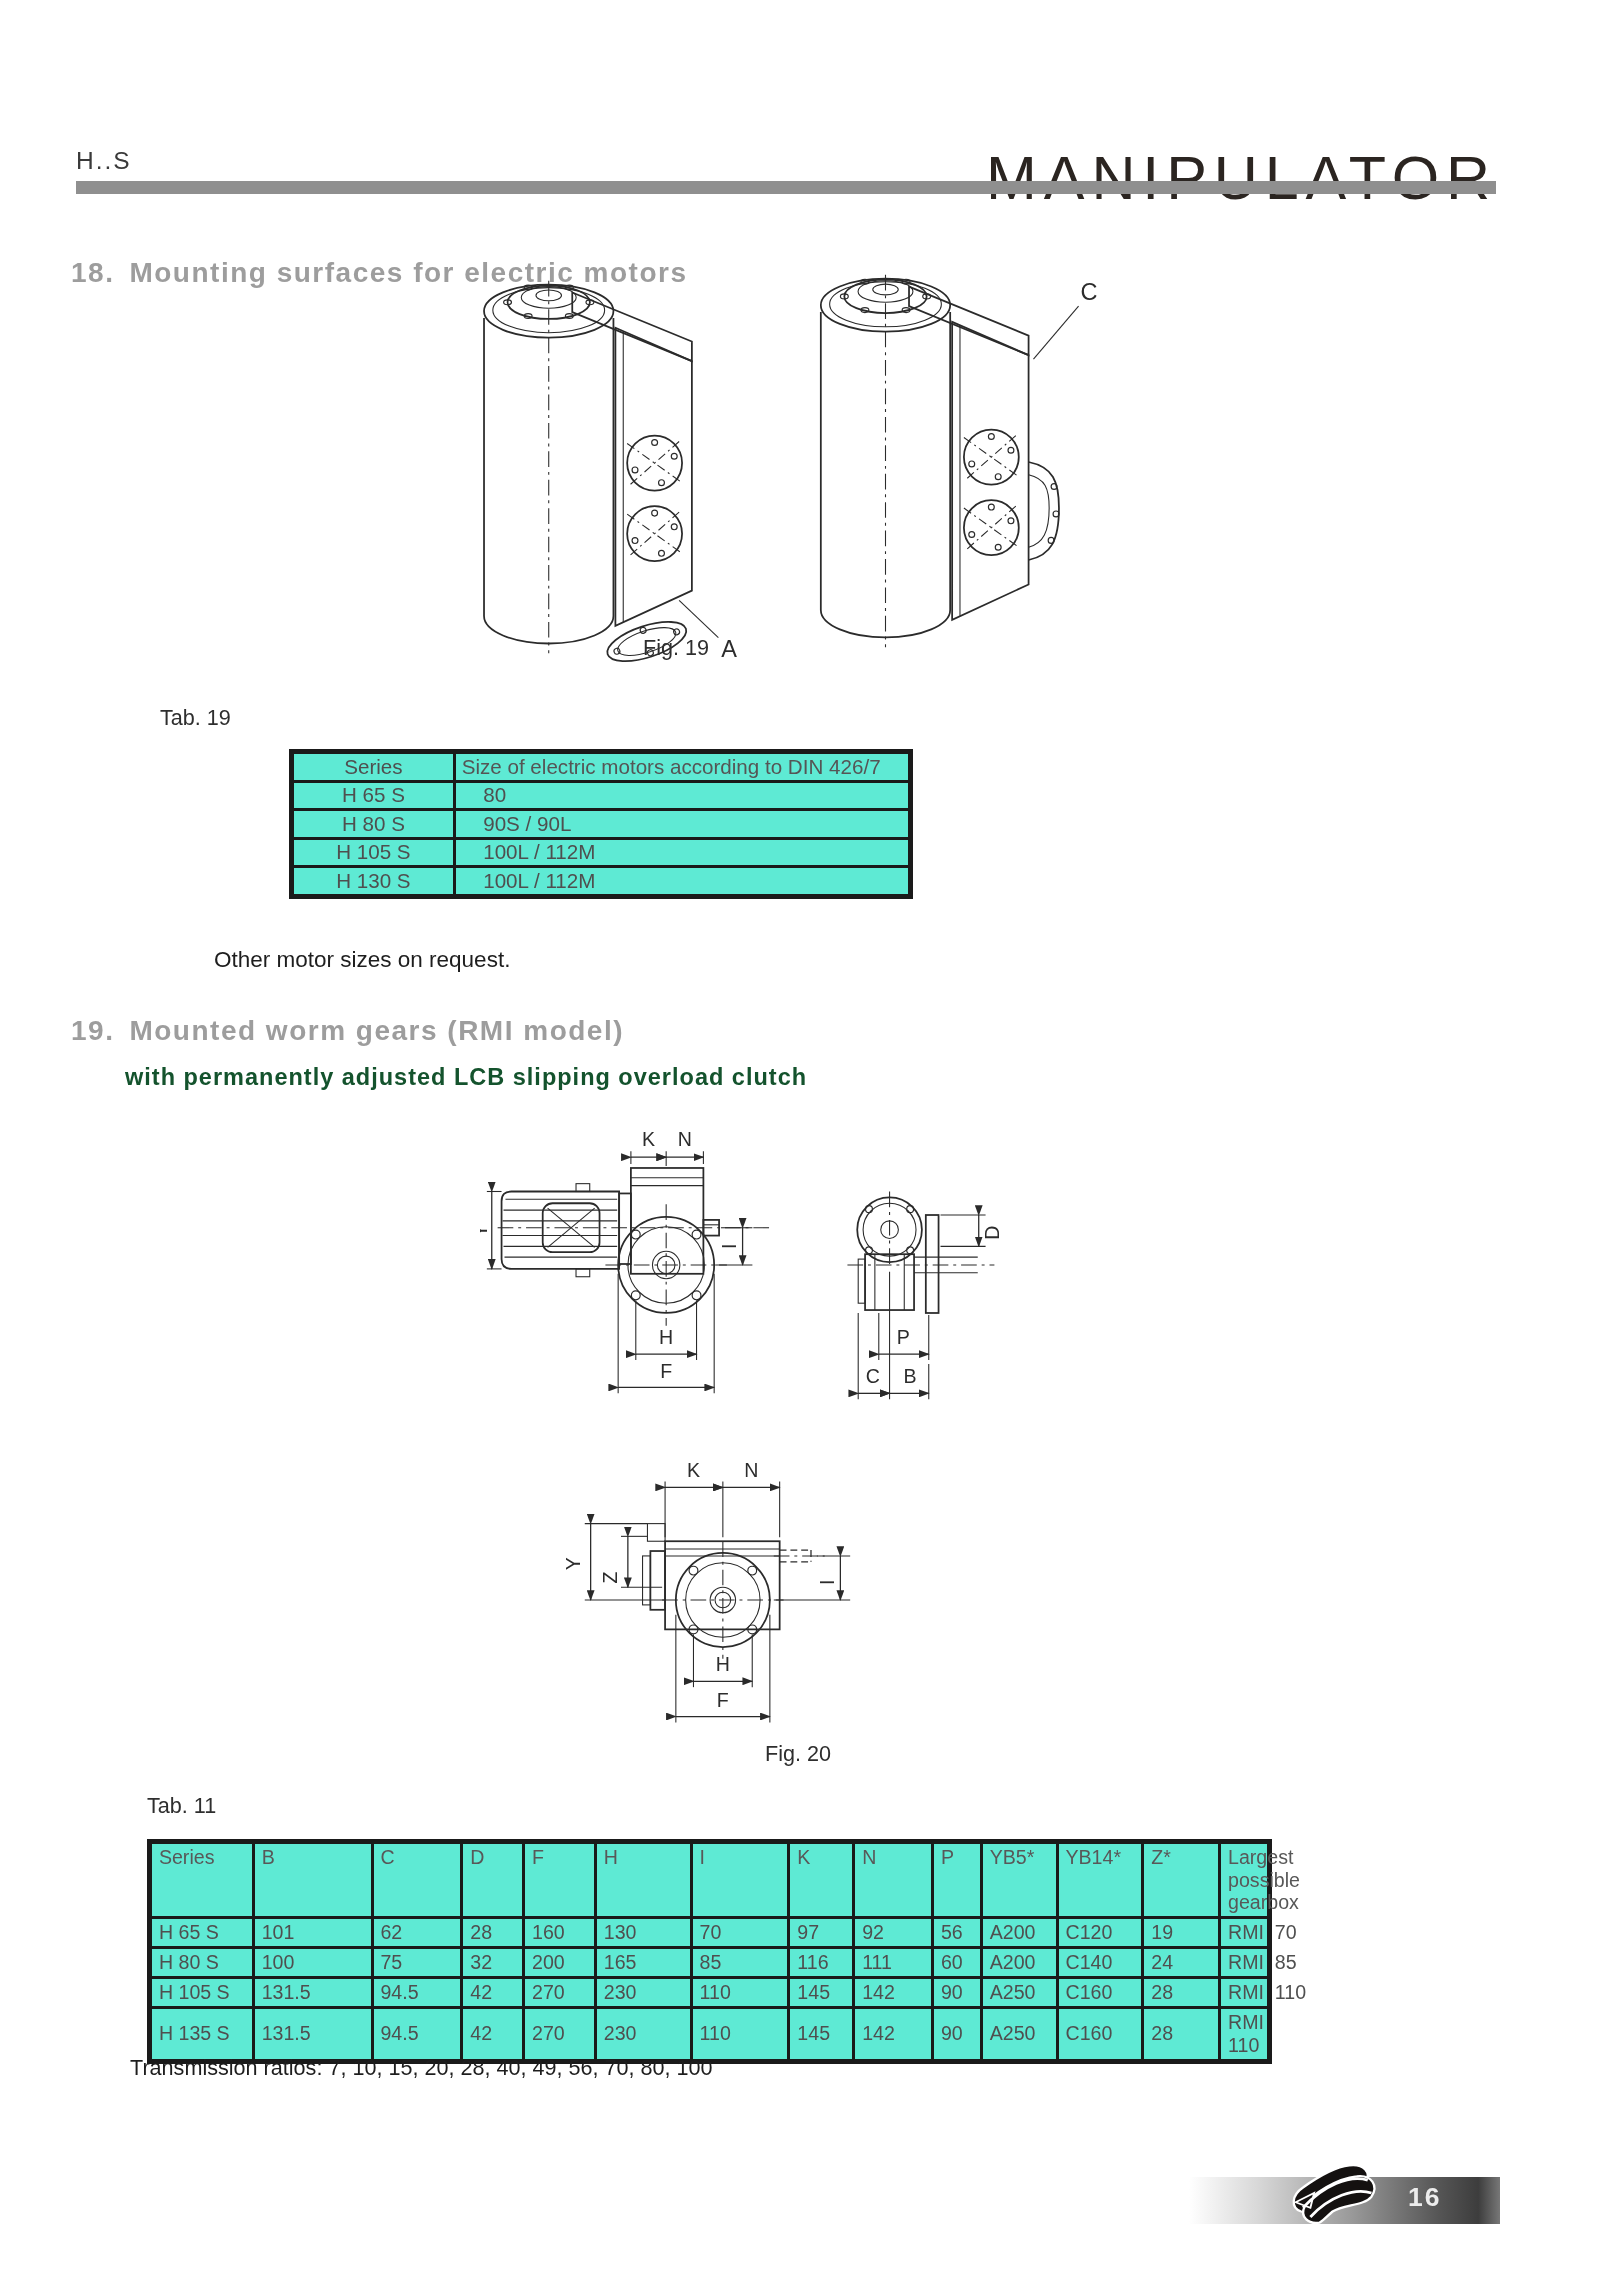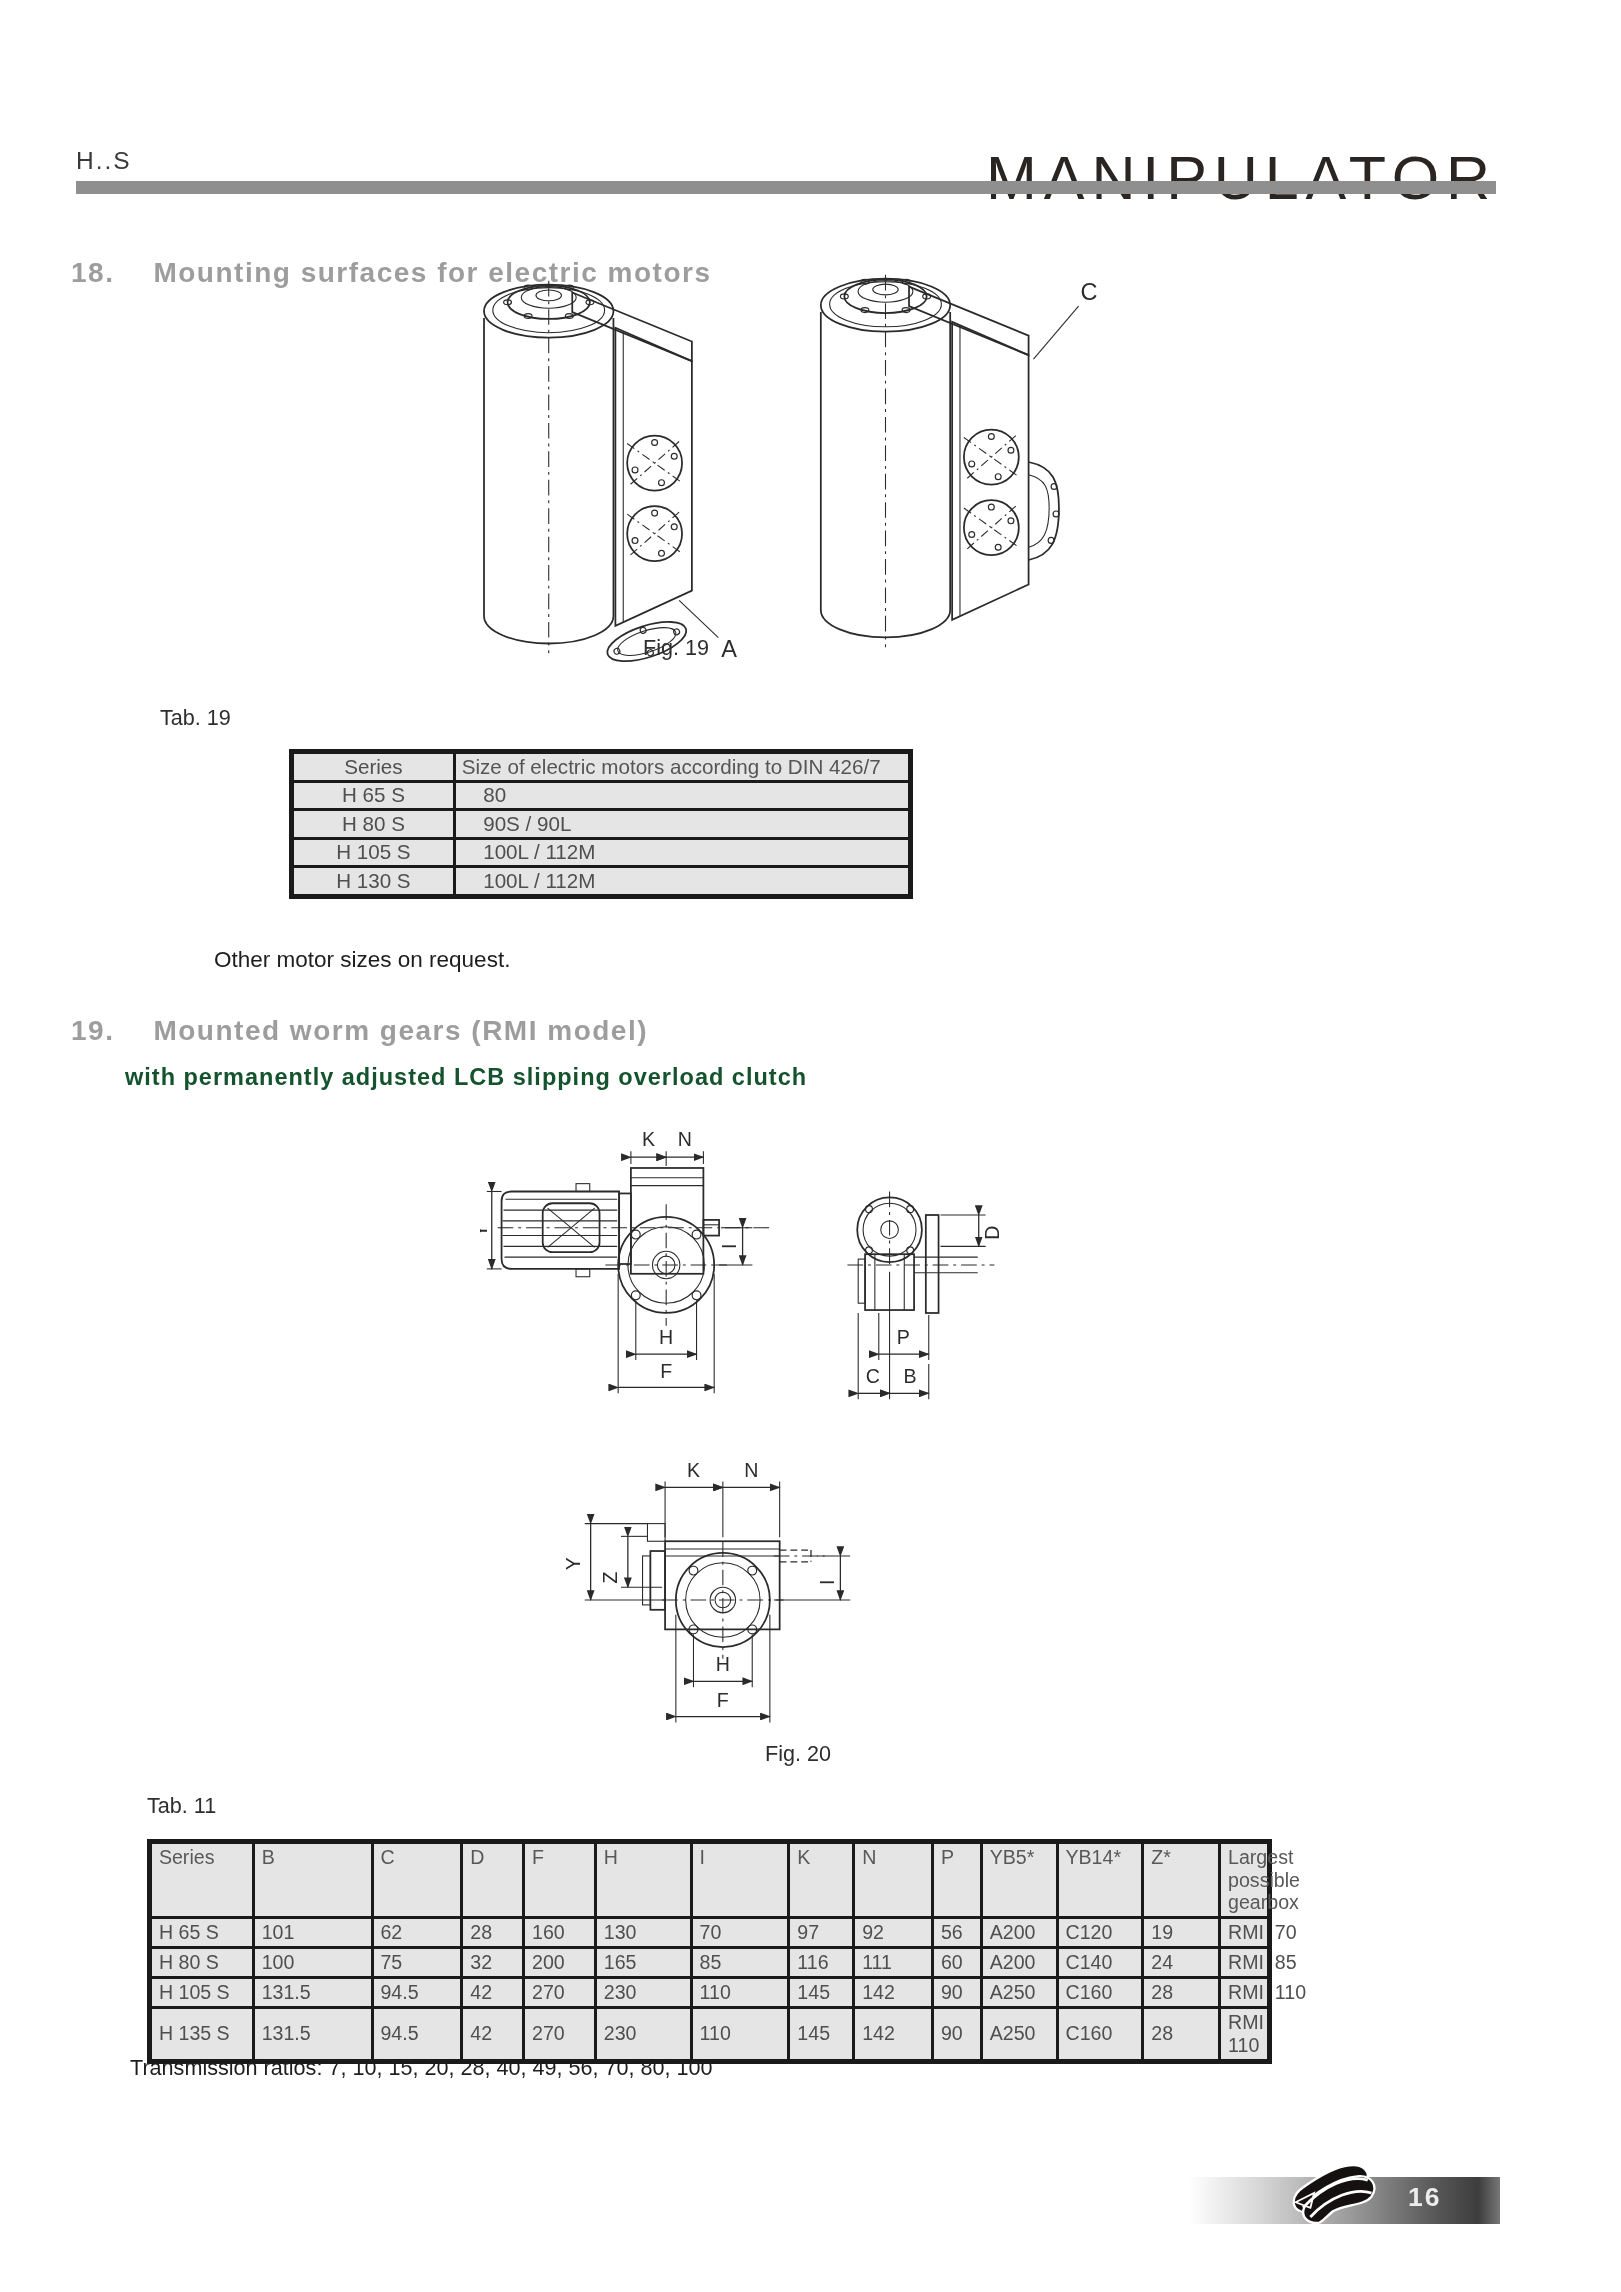--- a/index.html
+++ b/index.html
@@ -6,39 +6,39 @@
   .page{position:relative;width:1621px;height:2227px;background:#ffffff;overflow:hidden;
         font-family:"Liberation Sans",sans-serif;color:#1d1d1d;}
 
   
   .model-code{position:absolute;left:76px;top:147px;font-size:24.5px;letter-spacing:2px;color:#3a3a3a;}
   .brand-title{position:absolute;right:124px;top:112px;font-size:61px;letter-spacing:6.9px;
                color:#2b2521;white-space:nowrap;margin-top:31px;}
   .header-rule{position:absolute;left:76px;top:181px;width:1420px;height:12.7px;background:#8f8f8f;}
 
   
-  .sec-head{position:absolute;display:flex;gap:39px;color:#9d9d9d;font-weight:bold;
+  .sec-head{position:absolute;display:flex;gap:15px;color:#9d9d9d;font-weight:bold;
             font-size:28px;letter-spacing:1.5px;white-space:nowrap;}
   .sec18{left:71px;top:257px;}
   .sec19{left:71px;top:1015px;}
   .sec-sub{position:absolute;left:125px;top:1064px;color:#14532d;font-weight:bold;
            font-size:23.5px;letter-spacing:1px;white-space:nowrap;}
 
   
   .fig-cap{position:absolute;font-size:21.6px;color:#2e2e2e;width:137px;}
   .cap19{left:643px;top:635px;}
   .cap20{left:765px;top:1741px;}
   .tab-label{position:absolute;font-size:21.6px;color:#2e2e2e;}
   .lab10{left:160px;top:705px;}
   .lab11{left:147px;top:1793px;}
   .note{position:absolute;left:214px;top:947px;font-size:22.5px;color:#1e1e1e;}
   .transmission{position:absolute;left:130px;top:2055px;font-size:21.6px;color:#1e1e1e;}
 
   
-  table{border-collapse:collapse;table-layout:fixed;position:absolute;background:#e5e5e5;}
+  table{border-collapse:collapse;table-layout:fixed;position:absolute;background:#5eead4;}
   .tab10{left:289px;top:749px;width:624px;font-size:20.6px;color:#4f4f4f;border:5.9px solid #1a1a1a;}
   .tab10 th,.tab10 td{border:3.9px solid #1a1a1a;height:25.5px;padding:0 5.9px;font-weight:normal;}
   .tab10 th:nth-child(1){width:147px;text-align:center;}
   .tab10 th:nth-child(2){text-align:left;color:#555;}
   .tab10 td:nth-child(1){text-align:center;}
   .tab10 td:nth-child(2){padding-left:27.4px;text-align:left;}
 
   .tab11{left:147px;top:1839px;width:1125px;font-size:19.6px;color:#4f4f4f;border:5.9px solid #1a1a1a;}
   .tab11 th,.tab11 td{border:3.9px solid #1a1a1a;text-align:left;padding:2px 6.9px;font-weight:normal;}
   .tab11 th{height:47px;vertical-align:top;color:#585858;line-height:1.15;}

